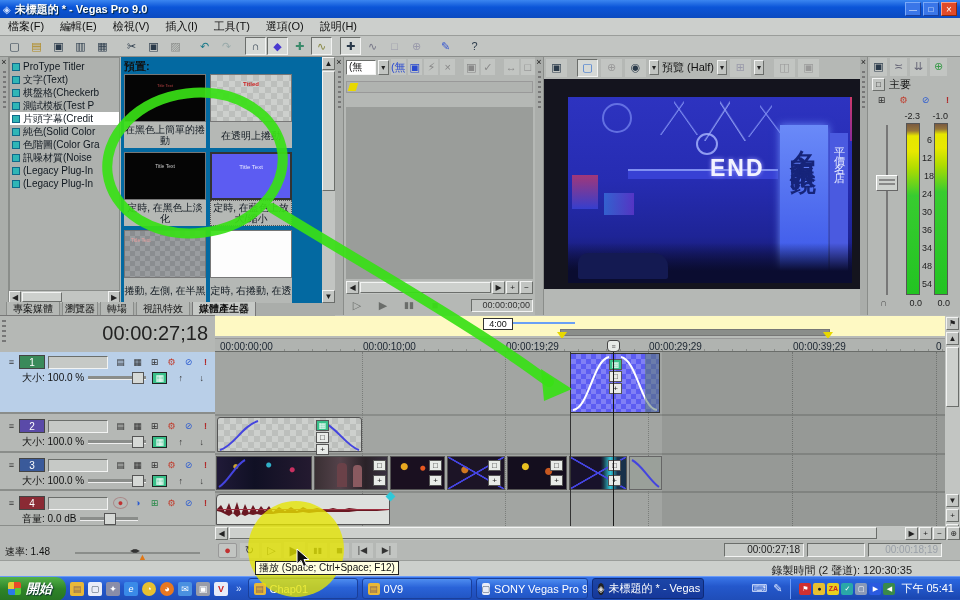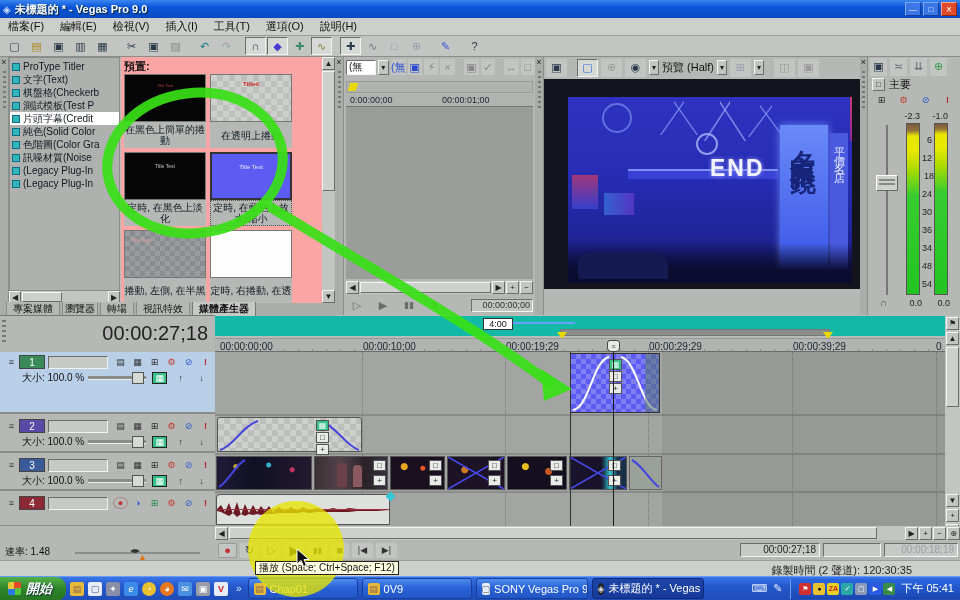--- a/index.html
+++ b/index.html
@@ -140,21 +140,21 @@
       <span>(Legacy Plug-In</span>
     </div>
 </div>
 <div class="abs flex" style="left:9px;top:291px;width:111px;height:12px;background:#c2c5c2">
   <span class="sbtn" style="width:12px;height:12px">◀</span>
   <span class="out" style="flex:0 0 40px;height:10px;background:#cdd0cd;margin-left:1px"></span>
   <span style="flex:1"></span>
   <span class="sbtn" style="width:12px;height:12px">▶</span>
 </div>
 
-<div class="abs" style="left:121px;top:57px;width:201px;height:246px;background:#fca5a5;overflow:hidden">
+<div class="abs" style="left:121px;top:57px;width:201px;height:246px;background:#0369a1;overflow:hidden">
   <div style="font-size:11px;padding:2px 0 2px 3px;font-weight:bold">預置:</div>
 
   <div class="abs" style="left:3px;top:17px;width:82px;height:48px;background:#050505;border:1px solid #777;color:#b44;font-size:4px;text-align:center;padding-top:8px"><span>Title Text</span></div>
   <div class="abs checker-gray" style="left:89px;top:17px;width:82px;height:48px;border:1px solid #777;color:#c22;font-size:6px;font-weight:bold;text-align:center;padding-top:6px"><span>Titled</span></div>
   <div class="abs thumbcap" style="left:3px;top:65px;width:82px;height:26px">
       <span>在黑色上簡單的捲動</span>
     </div>
   <div class="abs thumbcap" style="left:89px;top:65px;width:82px;height:26px">
       <span>在透明上捲動</span>
     </div>
@@ -208,24 +208,20 @@
     <span class="tbtn" style="width:17px;height:16px;color:#888">×</span>
     <span style="width:6px"></span>
     <span class="tbtn" style="width:17px;height:16px;color:#888">▣</span>
     <span class="tbtn" style="width:17px;height:16px;color:#888">✓</span>
     <span style="width:6px"></span>
     <span class="tbtn" style="width:17px;height:16px;color:#888">↔</span>
     <span class="tbtn" style="width:17px;height:16px;color:#888">□</span>
   </div>
   <div class="abs" style="left:2px;top:24px;width:187px;height:12px;background:#b0b3b0;border:1px solid #999">
     <span class="abs" style="left:2px;top:1px;width:8px;height:8px;background:#e8d800;transform:skewX(-18deg)"></span>
-  </div>
-  <div class="abs" style="left:2px;top:37px;width:187px;height:13px;background:#b0b3b0;border-bottom:1px solid #777;font-size:9px;color:#1a2430">
-    <span class="abs" style="left:4px;top:1px">0:00:00;00</span>
-    <span class="abs" style="left:96px;top:1px">00:00:01;00</span>
   </div>
   <div class="abs" style="left:2px;top:50px;width:187px;height:172px;background:#9a9d9a"></div>
   <div class="abs flex" style="left:2px;top:224px;width:187px;height:13px;background:#c2c5c2">
     <span class="sbtn" style="width:13px;height:13px">◀</span>
     <span class="out" style="flex:1;height:11px;background:#cdd0cd;margin:0 1px"></span>
     <span class="sbtn" style="width:13px;height:13px">▶</span>
     <span class="sbtn" style="width:13px;height:13px;margin-left:1px">+</span>
     <span class="sbtn" style="width:13px;height:13px;margin-left:1px">−</span>
   </div>
   <div class="flex abs" style="left:2px;top:240px;width:187px;height:16px;gap:6px">
@@ -431,23 +427,29 @@
         <span>4</span>
       </span>
     <span class="tname"></span>
     <span class="hic" style="color:#c03030;border:1px solid #a88;border-radius:50%">●</span>
     <span class="hic" style="color:#2a5ad0">◑</span>
     <span class="hic" style="color:#2a8a4a">⊞</span>
     <span class="hic" style="color:#c03a2a">⚙</span>
     <span class="hic" style="color:#2a5ad0">⊘</span>
     <span class="hic" style="color:#b02a2a;font-weight:bold">!</span>
   </div>
-</div>
-
-<div class="abs" style="left:215px;top:316px;width:730px;height:20px;background:#14b8a6">
+  <div class="flex" style="height:16px;padding-left:22px;gap:4px">
+    <span style="font-size:10px"><span>音量:</span> <span>0.0 dB</span></span>
+    <span class="slider">
+        <span class="knob" style="left:24px"></span>
+      </span>
+  </div>
+</div>
+
+<div class="abs" style="left:215px;top:316px;width:730px;height:20px;background:#fef9c3">
   <span class="abs" style="left:268px;top:2px;width:30px;height:12px;background:#fff;border:1px solid #333;font-size:9px;text-align:center;line-height:11px"><span>4:00</span></span>
   <div class="abs" style="left:298px;top:6px;width:62px;height:2px;background:#6aa0f5"></div>
   <div class="abs" style="left:345px;top:13px;width:270px;height:7px;background:#8a8d8a;border:1px solid #777"></div>
   <div class="abs" style="left:342px;top:16px;width:0;height:0;border-left:5px solid transparent;border-right:5px solid transparent;border-top:7px solid #e8d800"></div>
   <div class="abs" style="left:608px;top:16px;width:0;height:0;border-left:5px solid transparent;border-right:5px solid transparent;border-top:7px solid #e8d800"></div>
 </div>
 
 <div class="abs" style="left:215px;top:338px;width:730px;height:14px;background:#b0b3b0;border-top:1px solid #999;border-bottom:1px solid #6a6d6a;background-image:repeating-linear-gradient(90deg,transparent 0 13px,#8a8d8a 13px 14px);background-size:100% 4px;background-position:0 10px;background-repeat:no-repeat">
   <span class="rlab" style="left:5px">00:00:00;00</span>
   <span class="rlab" style="left:148px">00:00:10;00</span>
@@ -573,21 +575,21 @@
   <span class="tbtn" style="width:19px;height:15px;color:#333">↻</span>
   <span class="tbtn" style="width:19px;height:15px;color:#333">▷</span>
   <span class="tbtn" style="width:21px;height:16px;color:#1a1a1a;font-size:13px">▶</span>
   <span class="tbtn" style="width:19px;height:15px;color:#333;font-size:8px">▮▮</span>
   <span class="tbtn" style="width:19px;height:15px;color:#333">■</span>
   <span class="tbtn" style="width:21px;height:15px;color:#333;font-size:9px">|◀</span>
   <span class="tbtn" style="width:21px;height:15px;color:#333;font-size:9px">▶|</span>
   <span style="flex:1"></span>
   <span class="in" style="width:80px;height:14px;background:#c6c9c6;font-size:10px;text-align:right;padding-right:3px;color:#222"><span>00:00:27;18</span></span>
   <span class="in" style="width:58px;height:14px;background:#c6c9c6;font-size:10px"><span></span></span>
-  <span class="in" style="width:74px;height:14px;background:#c6c9c6;font-size:10px;text-align:right;padding-right:3px;color:#9aa0a8;margin-right:2px"><span>00:00:18;19</span></span>
+  <span class="in" style="width:74px;height:14px;background:#c6c9c6;font-size:10px;text-align:right;padding-right:3px;color:#9aa0a8;margin-right:18px"><span>00:00:18;19</span></span>
 </div>
 
 <div class="abs" style="left:0;top:560px;width:960px;height:16px;background:#cccfcc;border-top:1px solid #9a9d9a">
   <span class="abs" style="right:48px;top:2px;font-size:11px;color:#222">錄製時間 (2 聲道): 120:30:35</span>
 </div>
 
 <div class="abs flex" style="left:0;top:576px;width:960px;height:24px;background:linear-gradient(180deg,#3a76e8,#2458cc 40%,#1f4db8);border-top:1px solid #6a9af8">
   <div class="flex" style="height:24px;padding:0 14px 0 8px;background:linear-gradient(180deg,#52b148,#2e8428 50%,#277422);border-radius:0 10px 10px 0;gap:5px">
     <span style="width:13px;height:13px;border-radius:2px;background:conic-gradient(#e84a2a 0 25%,#58c838 0 50%,#2a7ae8 0 75%,#e8c838 0)"></span>
     <span style="color:#fff;font-weight:bold;font-style:italic;font-size:13px;text-shadow:1px 1px 1px #133">開始</span>

